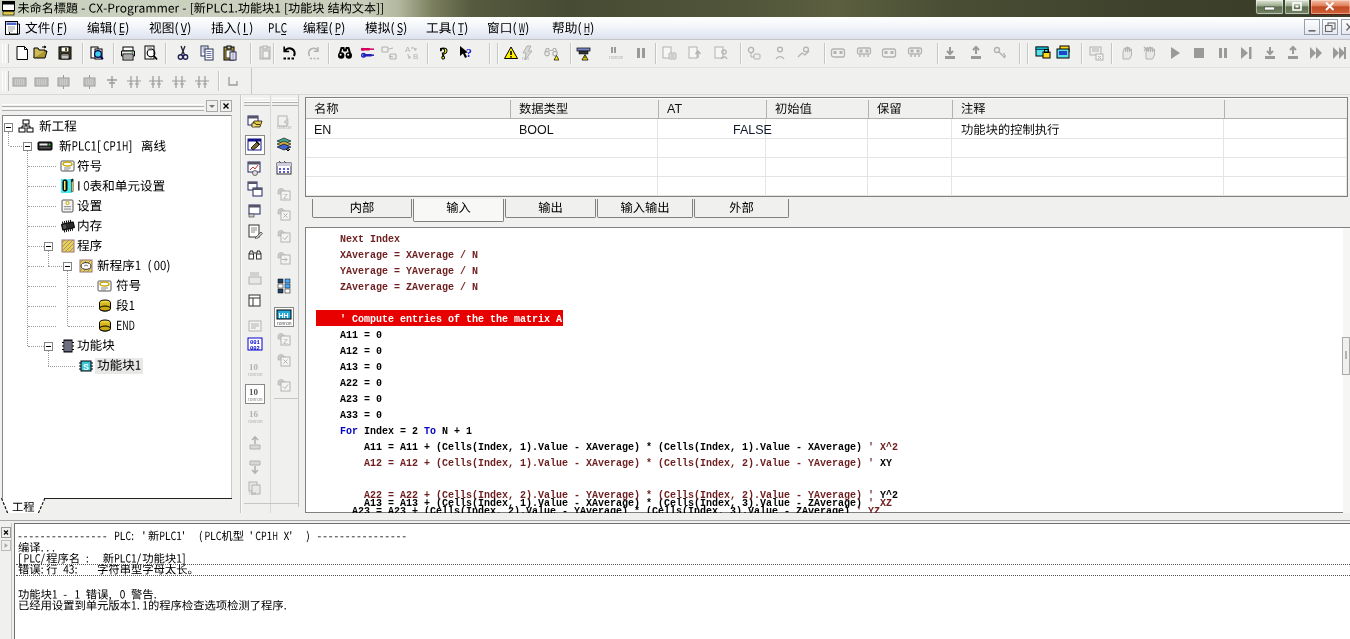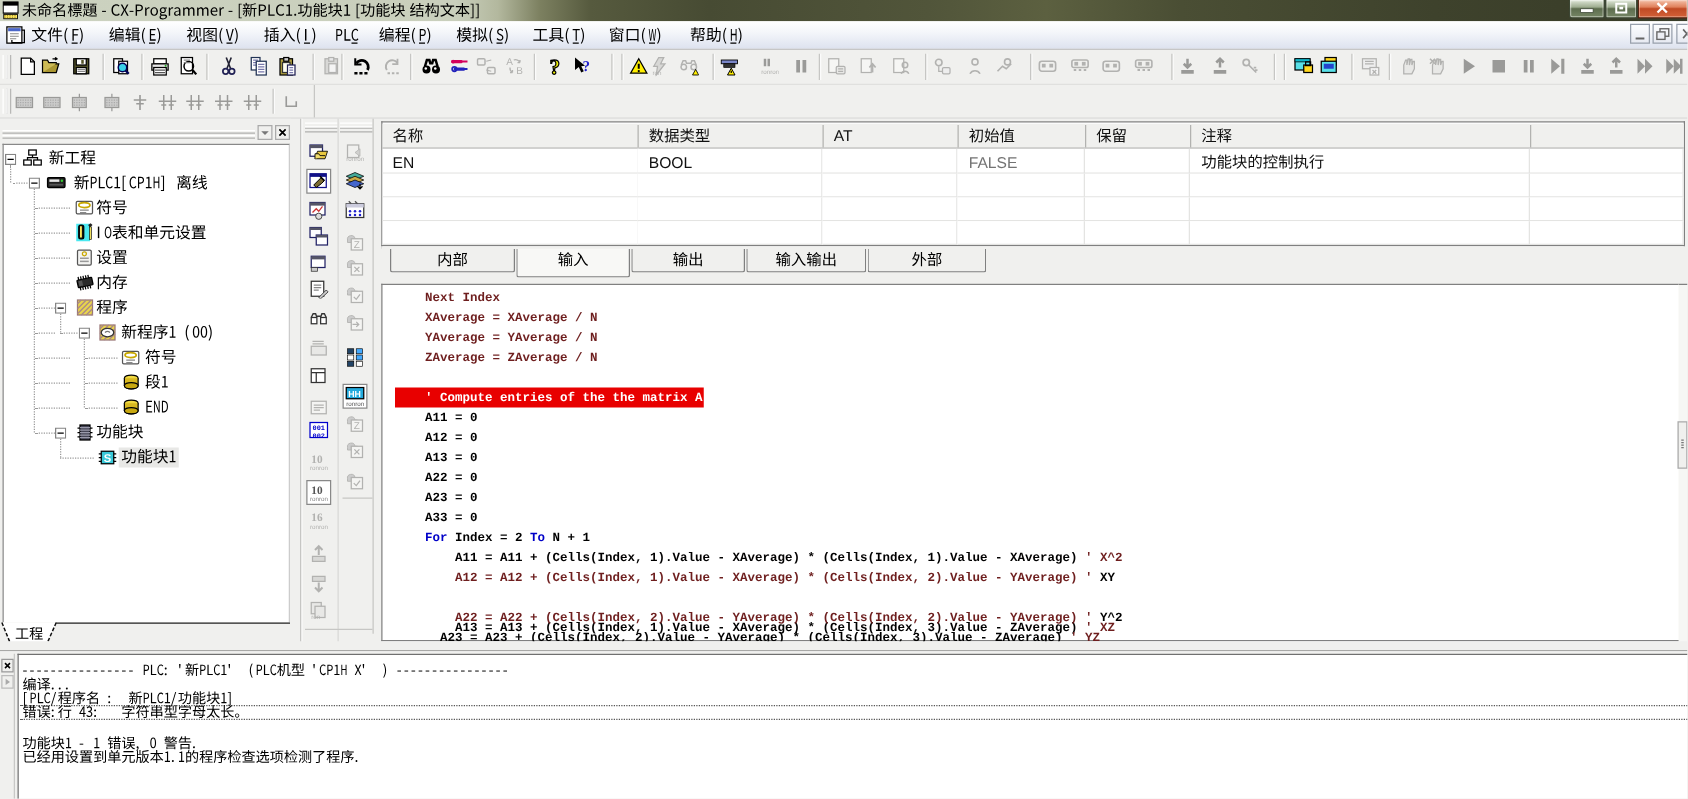--- a/index.html
+++ b/index.html
@@ -917,21 +917,21 @@
 <div style="position:absolute;left:1224px;top:158px;width:123px;height:19px;border-bottom:1px solid #e4e4e2;border-right:1px solid #e4e4e2;box-sizing:border-box;background:#fff;"></div>
 <div style="position:absolute;left:306px;top:177px;width:205px;height:19px;border-bottom:1px solid #e4e4e2;border-right:1px solid #e4e4e2;box-sizing:border-box;background:#fff;"></div>
 <div style="position:absolute;left:510px;top:177px;width:148px;height:19px;border-bottom:1px solid #e4e4e2;border-right:1px solid #e4e4e2;box-sizing:border-box;background:#fff;"></div>
 <div style="position:absolute;left:658px;top:177px;width:108px;height:19px;border-bottom:1px solid #e4e4e2;border-right:1px solid #e4e4e2;box-sizing:border-box;background:#fff;"></div>
 <div style="position:absolute;left:766px;top:177px;width:102px;height:19px;border-bottom:1px solid #e4e4e2;border-right:1px solid #e4e4e2;box-sizing:border-box;background:#fff;"></div>
 <div style="position:absolute;left:868px;top:177px;width:84px;height:19px;border-bottom:1px solid #e4e4e2;border-right:1px solid #e4e4e2;box-sizing:border-box;background:#fff;"></div>
 <div style="position:absolute;left:952px;top:177px;width:272px;height:19px;border-bottom:1px solid #e4e4e2;border-right:1px solid #e4e4e2;box-sizing:border-box;background:#fff;"></div>
 <div style="position:absolute;left:1224px;top:177px;width:123px;height:19px;border-bottom:1px solid #e4e4e2;border-right:1px solid #e4e4e2;box-sizing:border-box;background:#fff;"></div>
 <div style="position:absolute;left:314px;top:123px;font:12.5px 'Liberation Sans',sans-serif;color:#111;">EN</div>
 <div style="position:absolute;left:519px;top:123px;font:12.5px 'Liberation Sans',sans-serif;color:#111;">BOOL</div>
-<div style="position:absolute;left:775px;top:123px;font:12.5px 'Liberation Sans',sans-serif;color:#737373;">FALSE</div>
+<div style="position:absolute;left:733px;top:123px;font:12.5px 'Liberation Sans',sans-serif;color:#0f172a;">FALSE</div>
 <div style="position:absolute;left:305px;top:196px;width:1043px;height:1px;background:#808080;"></div>
 <div style="position:absolute;left:305px;top:197px;width:1045px;height:32px;background:#f0f0ee;"></div>
 <div style="position:absolute;left:312px;top:199px;width:100px;height:19px;background:#f0f0ee;border:1px solid #808080;border-top:none;border-radius:0 0 2px 2px;box-sizing:border-box;"></div>
 <div style="position:absolute;left:413px;top:199px;width:91px;height:23px;background:#f8f8f6;border:1px solid #808080;border-top:none;border-radius:0 0 2px 2px;box-sizing:border-box;"></div>
 <div style="position:absolute;left:505px;top:199px;width:91px;height:19px;background:#f0f0ee;border:1px solid #808080;border-top:none;border-radius:0 0 2px 2px;box-sizing:border-box;"></div>
 <div style="position:absolute;left:597px;top:199px;width:96px;height:19px;background:#f0f0ee;border:1px solid #808080;border-top:none;border-radius:0 0 2px 2px;box-sizing:border-box;"></div>
 <div style="position:absolute;left:694px;top:199px;width:95px;height:19px;background:#f0f0ee;border:1px solid #808080;border-top:none;border-radius:0 0 2px 2px;box-sizing:border-box;"></div>
 <div style="position:absolute;left:305px;top:227px;width:1038px;height:286px;background:#fff;border:1px solid #808080;border-right:none;box-sizing:border-box;"></div>
 <div style="position:absolute;left:1343px;top:227px;width:7px;height:286px;background:#f6f6f4;border-top:1px solid #808080;"></div>
 <div style="position:absolute;left:1342px;top:337px;width:8px;height:38px;background:#f0f0ee;border:1px solid #aaa;box-sizing:border-box;">

